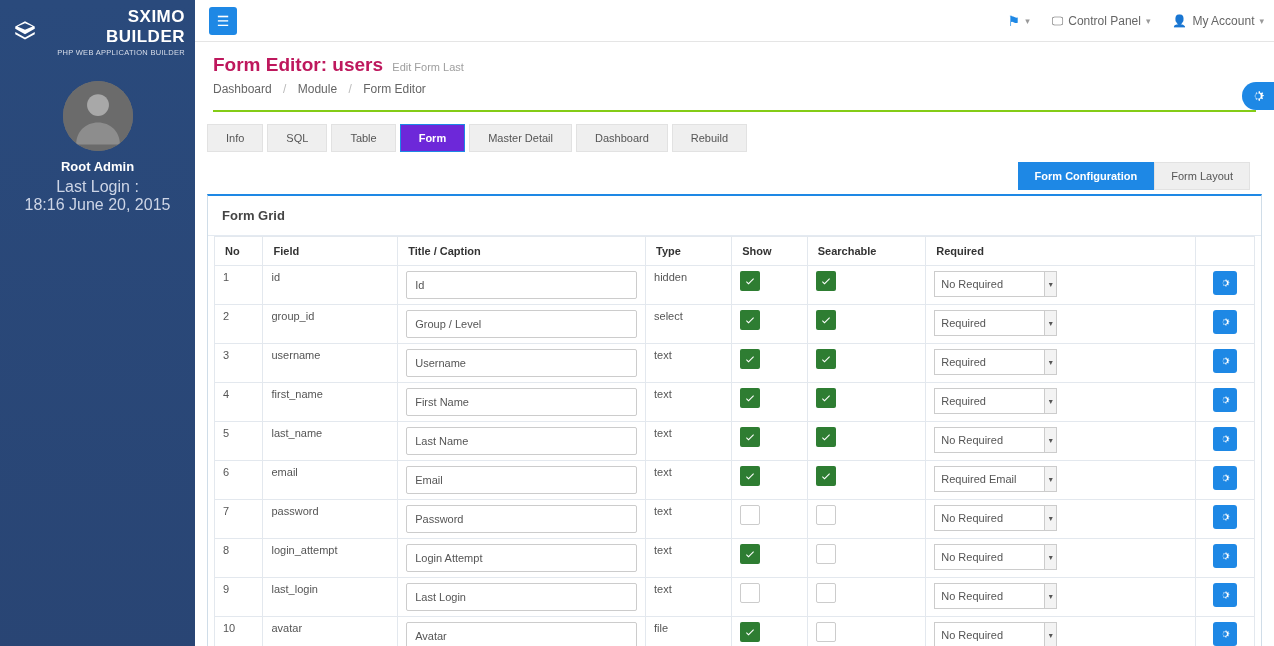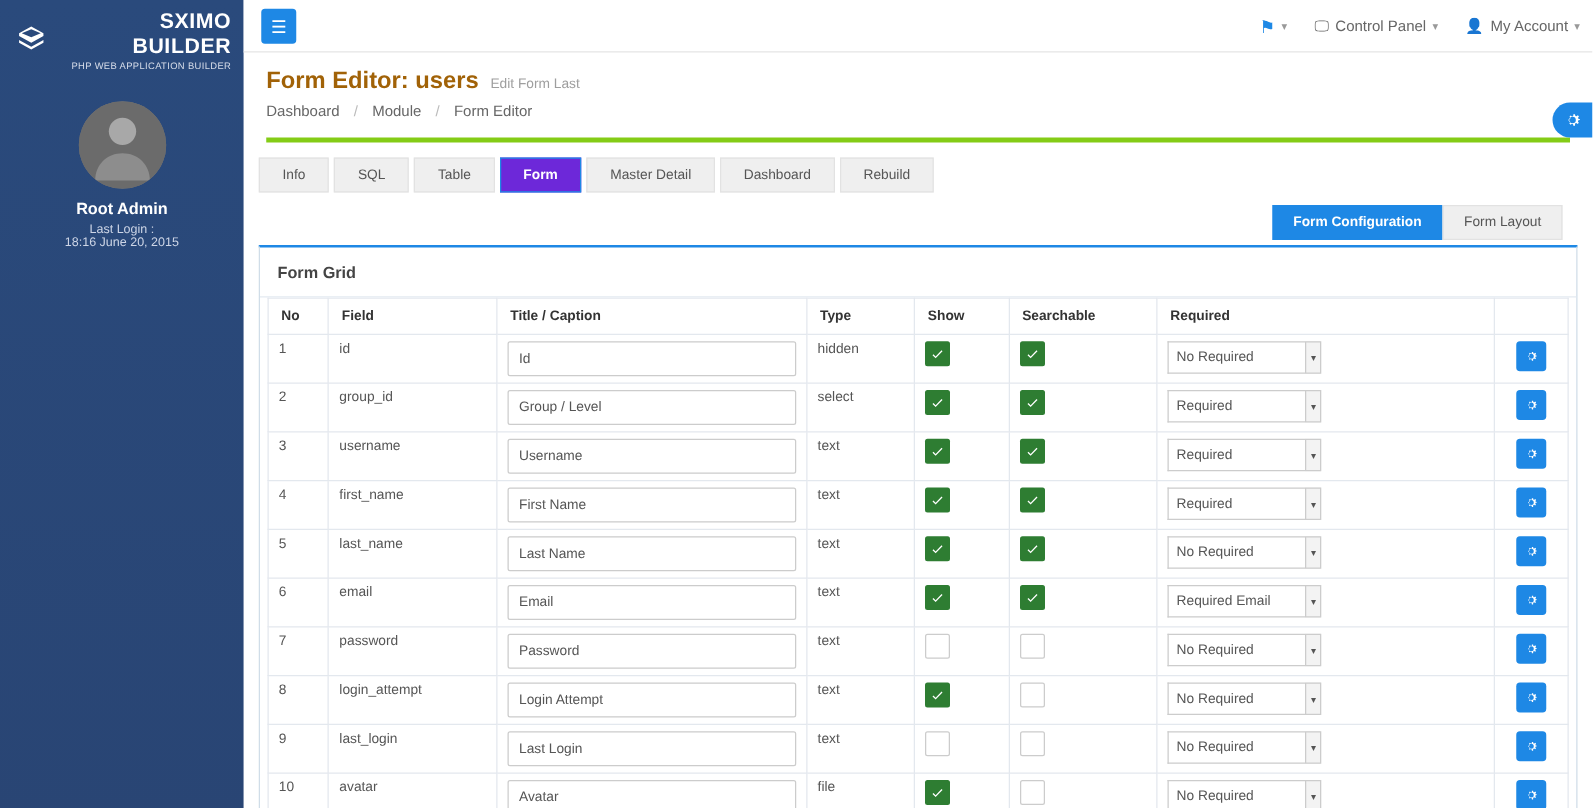--- a/index.html
+++ b/index.html
@@ -8,34 +8,34 @@
 
 .sidebar { width:195px; background:#2c4a7a; background:linear-gradient(#2a4a7c,#294574); color:#fff; text-align:center; padding-top:7px; flex-shrink:0; }
 .logo-row { display:flex; align-items:center; gap:6px; padding:0 10px 6px 12px; text-align:right; }
 .logo-icon { width:26px; height:26px; display:inline-flex; align-items:center; justify-content:center; }
 .logo-icon svg { width:26px; height:26px; fill:#fff; }
 .logo-text { font-size:17px; font-weight:bold; letter-spacing:.5px; }
 .logo-sub { font-size:7.5px; letter-spacing:.3px; color:#d8deea; margin-top:1px; }
 .avatar { width:70px; height:70px; border-radius:50%; background:#777; margin:18px auto 8px; display:flex; align-items:center; justify-content:center; overflow:hidden; }
 .avatar svg { width:70px; height:70px; }
 .user-name { font-size:13px; font-weight:bold; margin-bottom:4px; }
-.user-meta { font-size:10px; color:#cdd5e6; }
+.user-meta { font-size:16px; color:#cdd5e6; }
 
 .main { flex:1; display:flex; flex-direction:column; position:relative; background:#fff; }
 .topbar { height:42px; background:#fff; border-bottom:1px solid #e5e5e5; display:flex; align-items:center; padding:0 10px 0 14px; gap:10px; }
 .hamburger { width:28px; height:28px; background:#1e88e5; color:#fff; border-radius:3px; display:flex; align-items:center; justify-content:center; font-size:14px; }
 .topbar-right { margin-left:auto; display:flex; align-items:center; gap:22px; font-size:12px; color:#666; }
 .topbar-right .item { display:flex; align-items:center; gap:5px; cursor:pointer; }
 .flag-icon{ color:#1e88e5; font-size:14px; }
 .caret { font-size:9px; color:#999; }
 
 .pagehead { padding:12px 18px 2px; }
-.pagehead h1 { font-size:19px; font-weight:bold; color:#a16207; display:inline; }
+.pagehead h1 { font-size:19px; font-weight:bold; color:#be185d; display:inline; }
 .pagehead .sub { font-size:11px; color:#9e9e9e; margin-left:6px; }
-.breadcrumb { margin-top:6px; font-size:12px; color:#666; padding-bottom:14px; border-bottom:4px solid #84cc16;}
+.breadcrumb { margin-top:6px; font-size:12px; color:#666; padding-bottom:14px; border-bottom:2px solid #84cc16;}
 .breadcrumb .sep { color:#bbb; margin:0 8px; }
 
 .tabs1 { display:flex; gap:4px; padding:10px 12px 0 12px; }
 .tabs1 .t { background:#efefef; color:#555; padding:7px 18px; font-size:11px; cursor:pointer; border:1px solid #e2e2e2; }
 .tabs1 .t.active { background:#6d28d9; color:#fff; font-weight:bold; border-color:#1e88e5; }
 
 .tabs2 { display:flex; padding:10px 24px 0 12px;justify-content:flex-end; }
 .tabs2 .t { background:#efefef; color:#555; padding:7px 16px; font-size:11px; cursor:pointer; border:1px solid #e2e2e2; }
 .tabs2 .t.active { background:#1e88e5; color:#fff; font-weight:bold; border-color:#1e88e5; }
 

